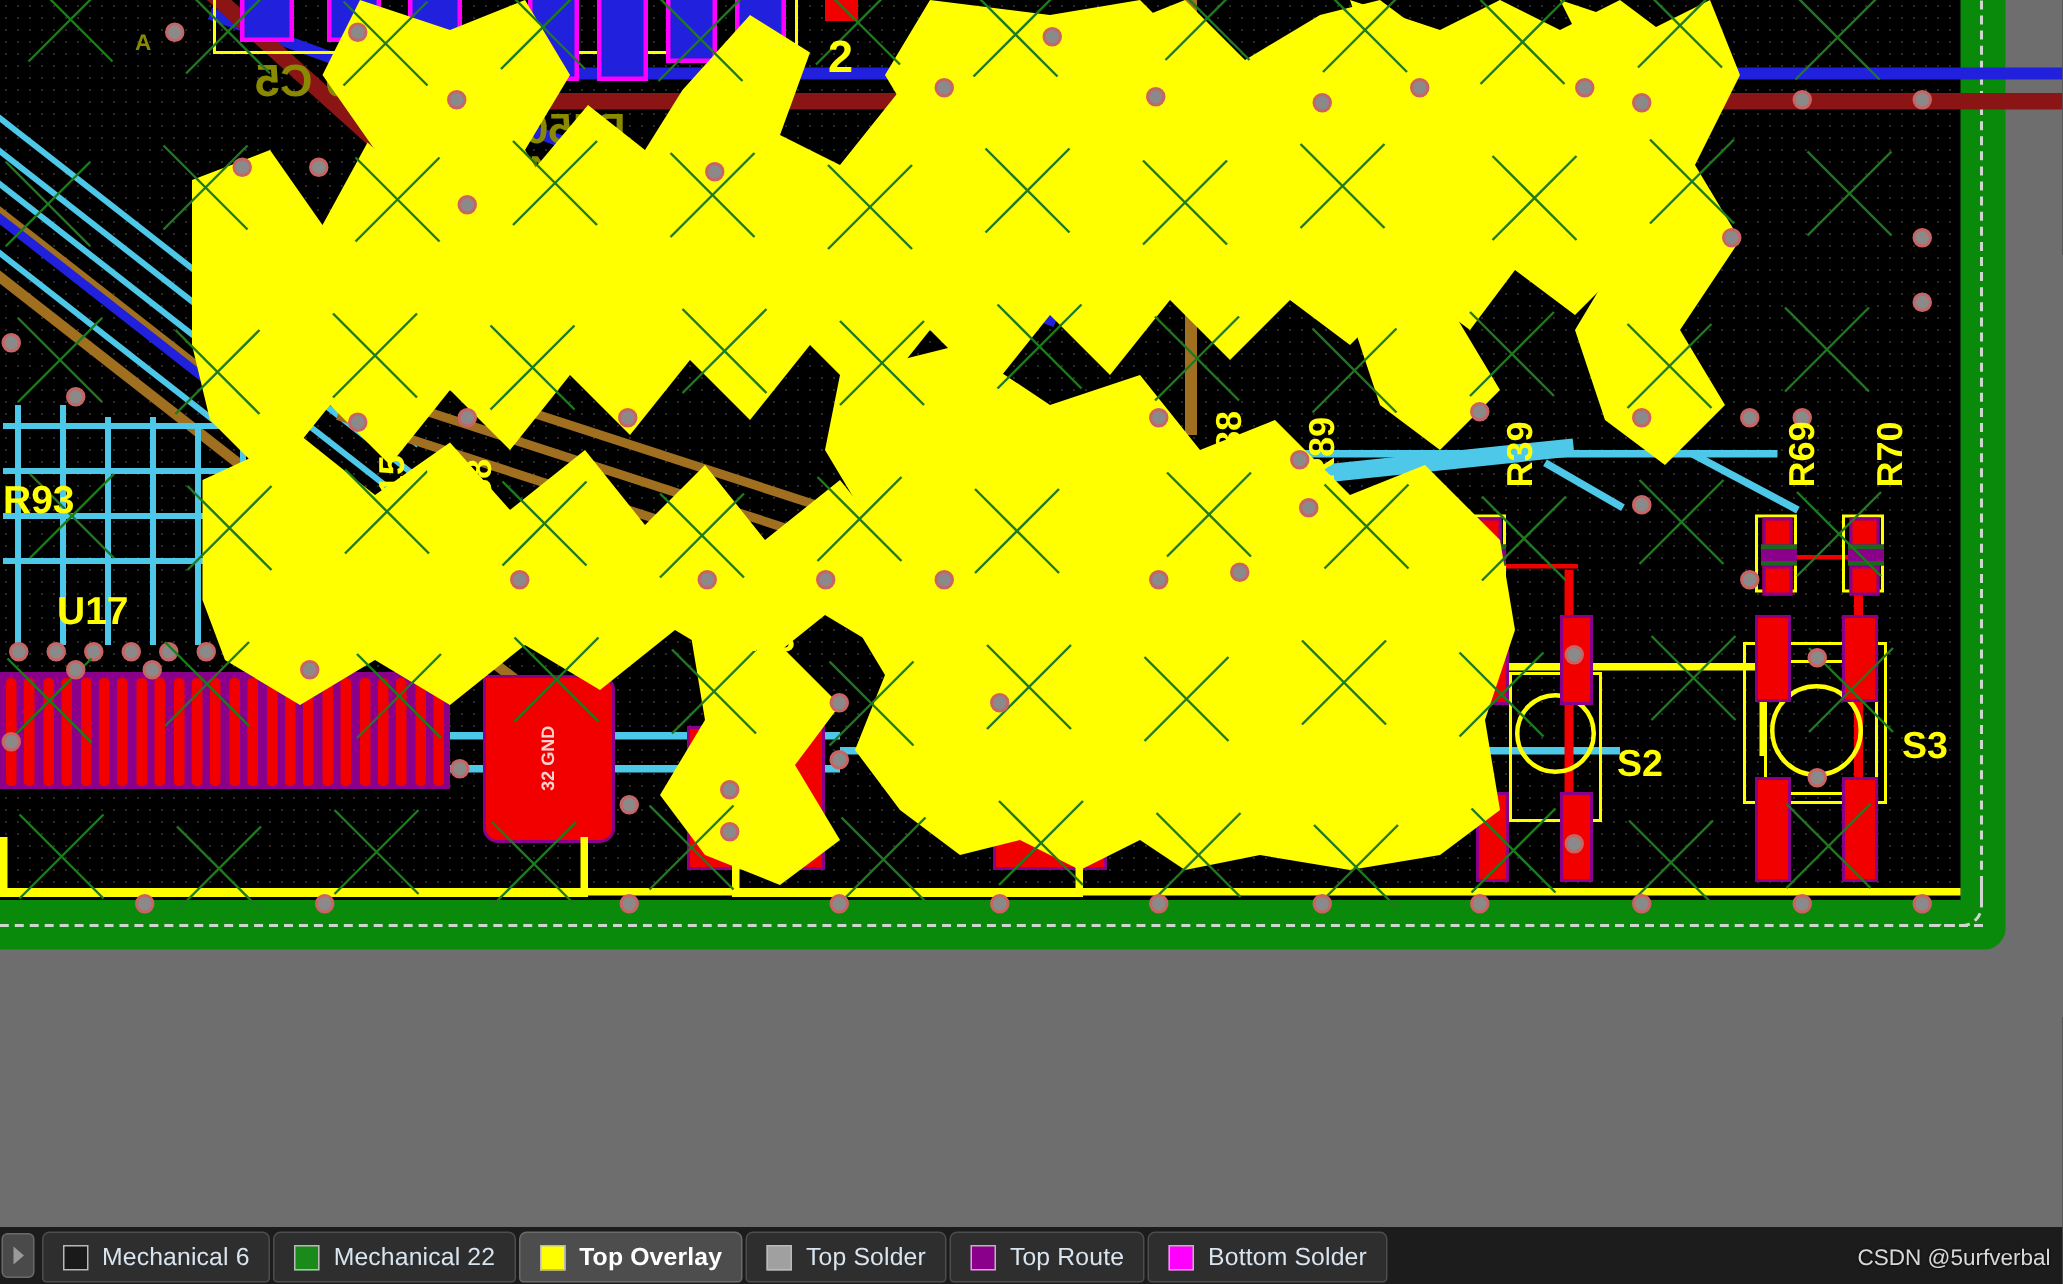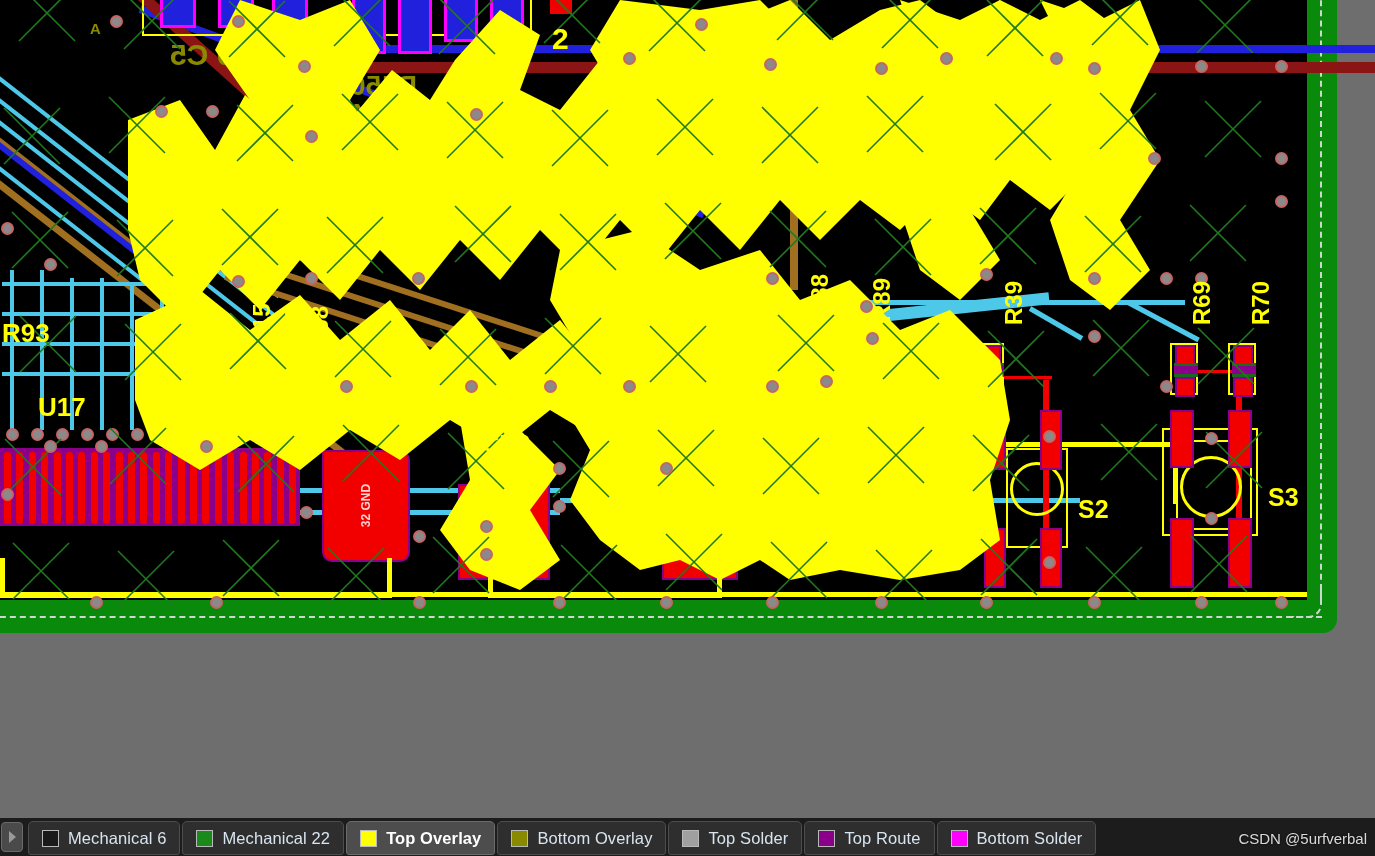--- a/index.html
+++ b/index.html
@@ -639,21 +639,21 @@
       <span class="silk rot90" style="left:248px;top:330px;font-size:24px;">15</span>
       <span class="silk rot90" style="left:280px;top:350px;font-size:24px;">R89</span>
       <span class="silk rot90" style="left:306px;top:350px;font-size:24px;">R88</span>
       <span class="silk rot90" style="left:806px;top:318px;font-size:24px;">R88</span>
       <span class="silk rot90" style="left:868px;top:322px;font-size:24px;">R89</span>
       <span class="silk rot90" style="left:1000px;top:325px;font-size:24px;">R39</span>
       <span class="silk rot90" style="left:1188px;top:325px;font-size:24px;">R69</span>
       <span class="silk rot90" style="left:1247px;top:325px;font-size:24px;">R70</span>
       <span class="silk" style="left:1078px;top:495px;font-size:25px;">S2</span>
       <span class="silk" style="left:1268px;top:483px;font-size:25px;">S3</span>
-      <span class="silk" style="left:482px;top:430px;font-size:24px;">CN3</span>
+      <span class="silk" style="left:482px;top:413px;font-size:24px;">CN3</span>
       <span class="silk" style="left:552px;top:22px;font-size:30px;">2</span>
     </div>
 
   </div>
 
   <div id="layer-tabbar">
     <div class="scroll-btn">
       <svg width="10" height="14" viewBox="0 0 10 14">
         <polygon points="2,1 9,7 2,13" fill="#9a9a9a"></polygon>
       </svg>
@@ -665,24 +665,20 @@
         </div>
         <div class="layer-tab">
           <span class="swatch" style="background: rgb(26, 138, 26);"></span>
           <span class="layer-name">Mechanical 22</span>
         </div>
         <div class="layer-tab active">
           <span class="swatch" style="background: rgb(255, 255, 0);"></span>
           <span class="layer-name">Top Overlay</span>
         </div>
         <div class="layer-tab">
-          <span class="swatch" style="background: rgb(138, 138, 0);"></span>
-          <span class="layer-name">Bottom Overlay</span>
-        </div>
-        <div class="layer-tab">
           <span class="swatch" style="background: rgb(160, 160, 160);"></span>
           <span class="layer-name">Top Solder</span>
         </div>
         <div class="layer-tab">
           <span class="swatch" style="background: rgb(139, 0, 139);"></span>
           <span class="layer-name">Top Route</span>
         </div>
         <div class="layer-tab">
           <span class="swatch" style="background: rgb(255, 0, 255);"></span>
           <span class="layer-name">Bottom Solder</span>

